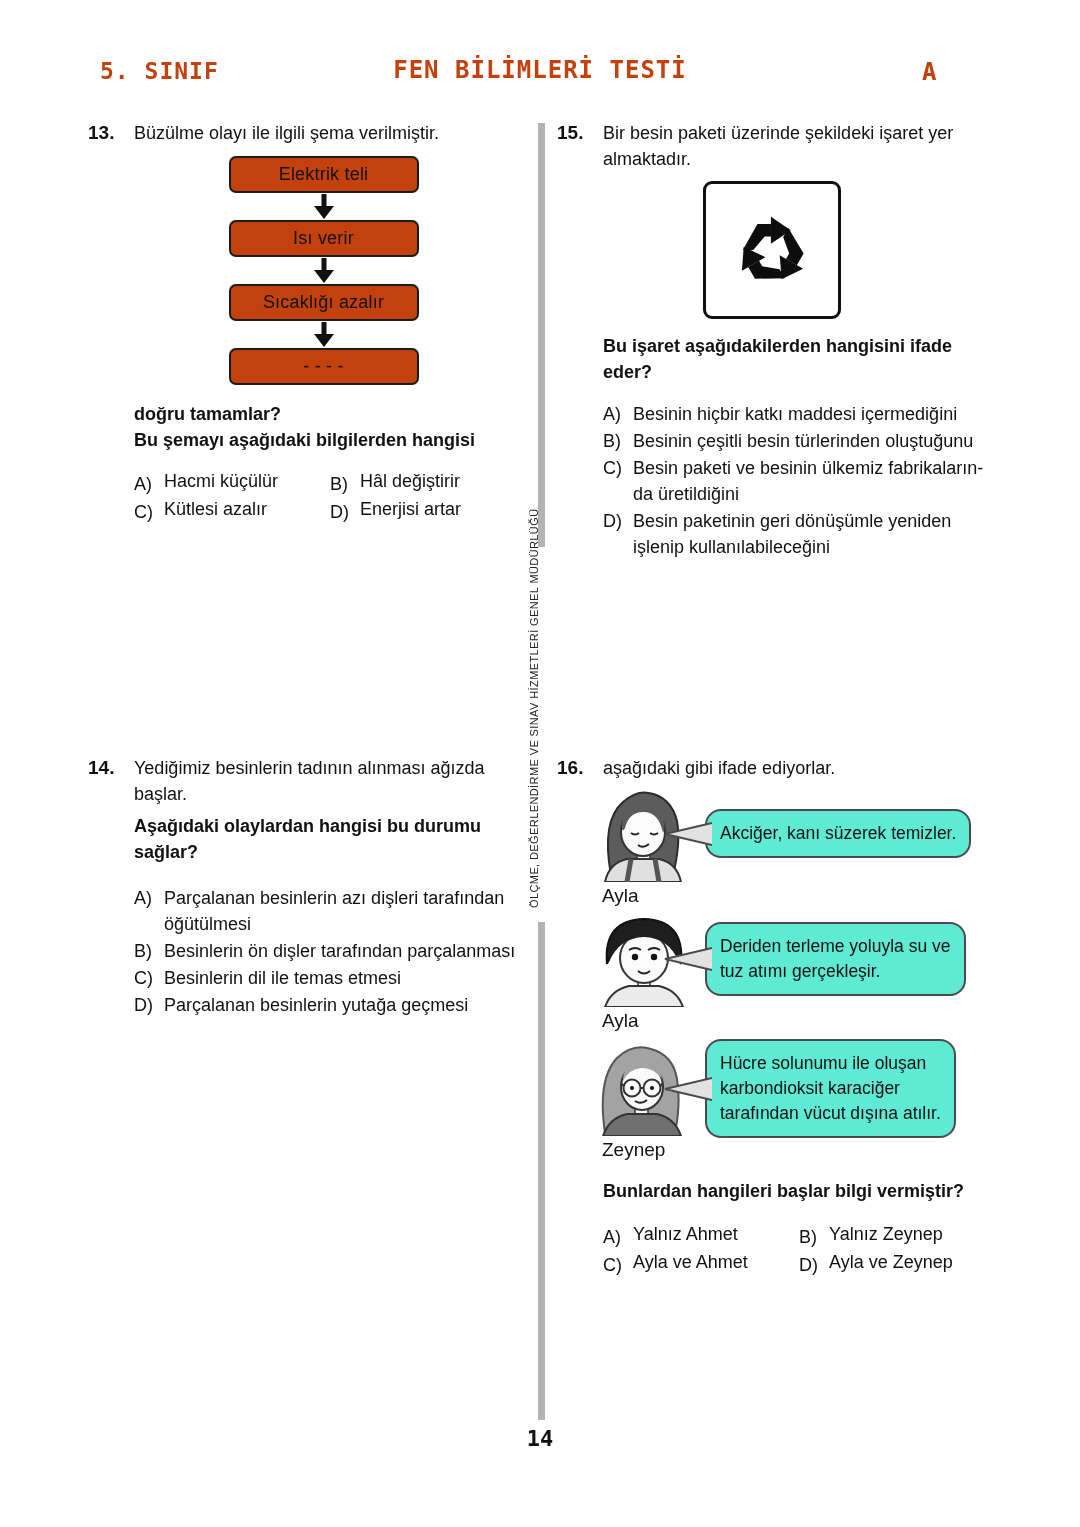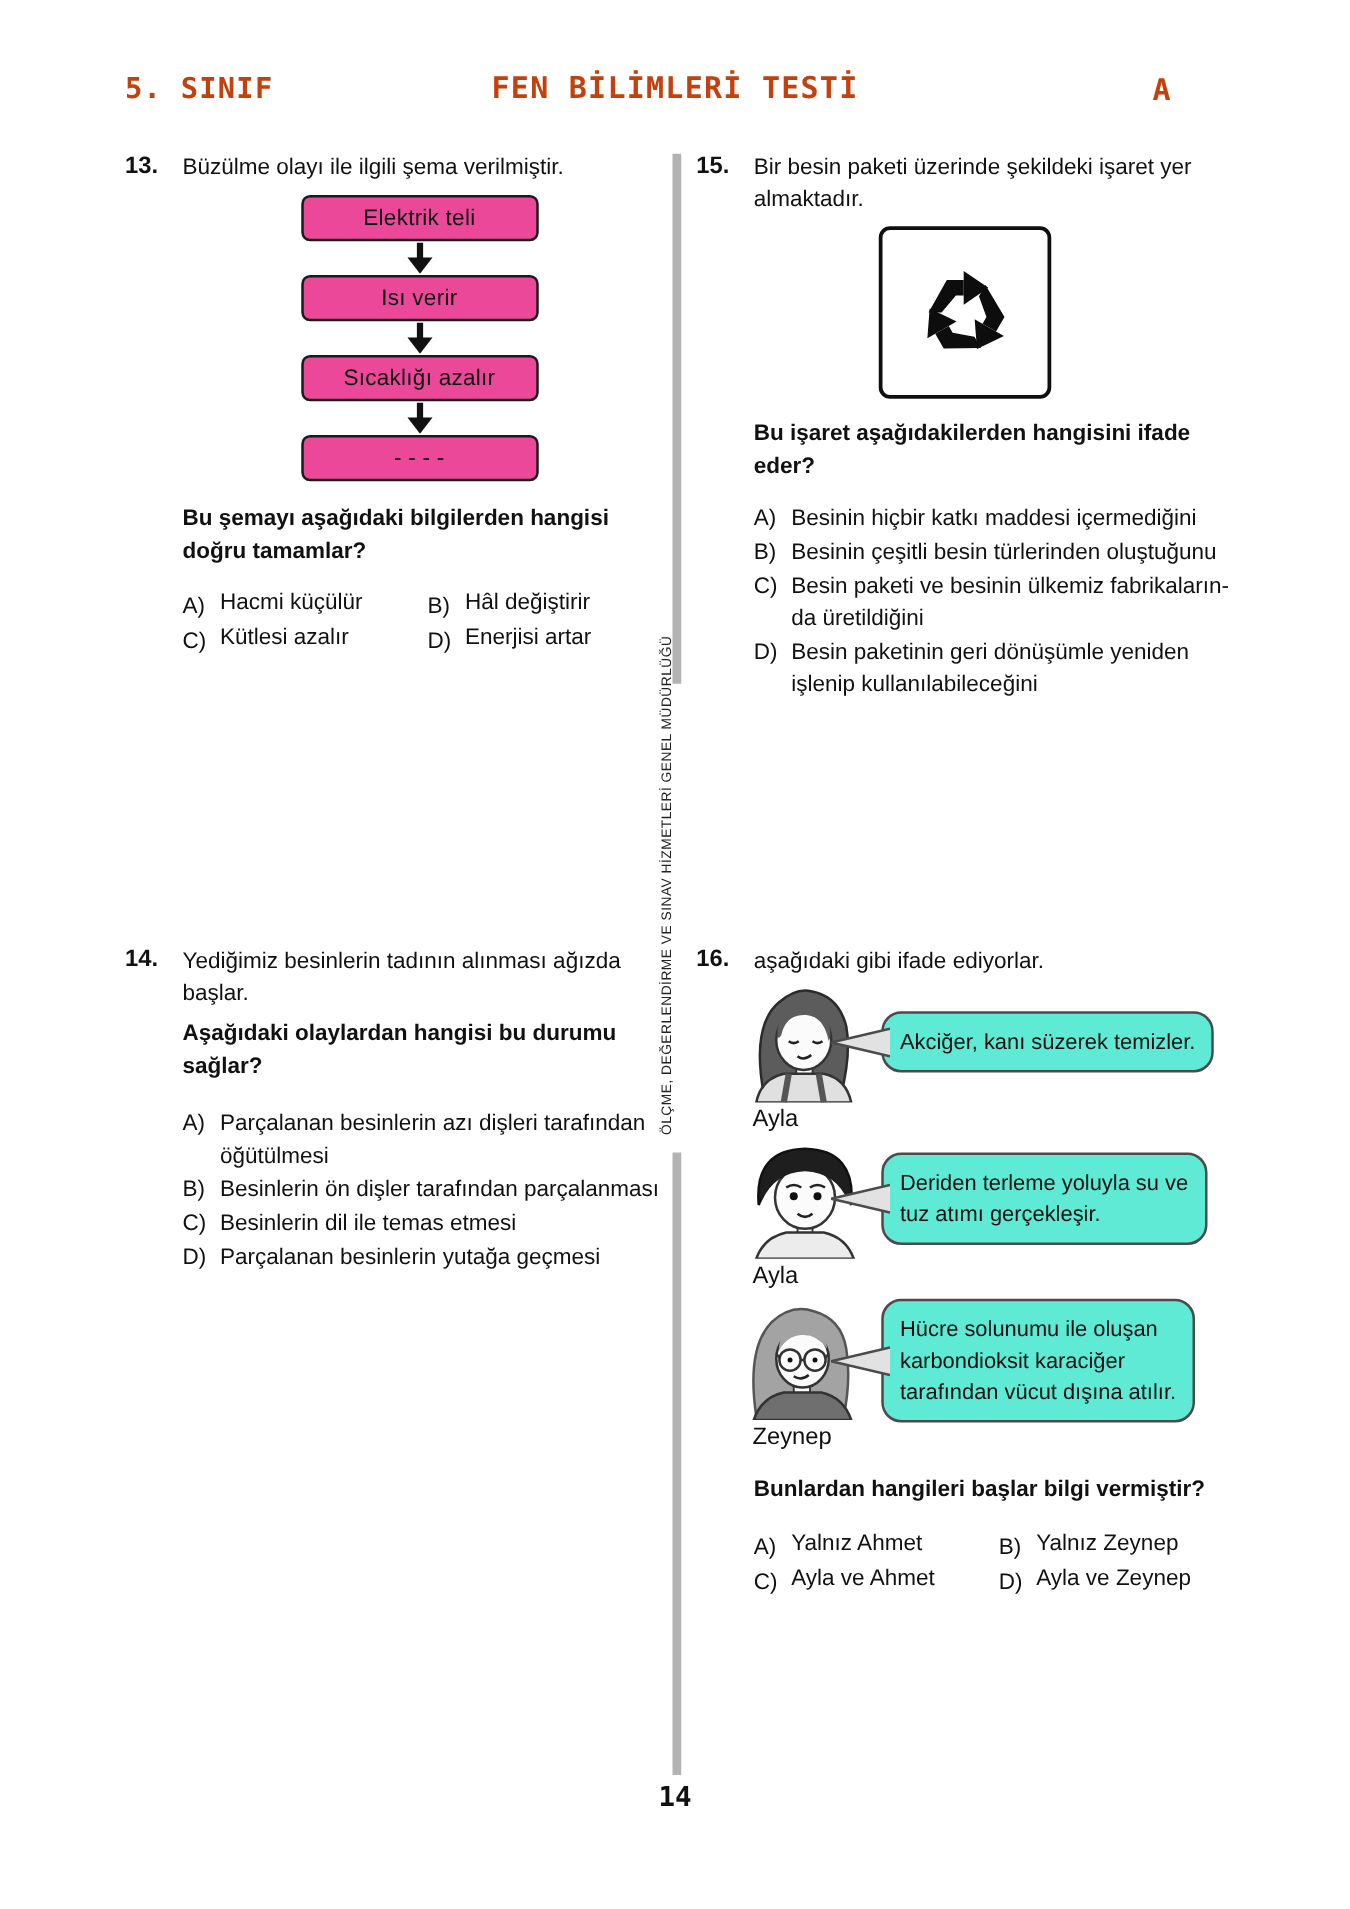--- a/index.html
+++ b/index.html
@@ -9,35 +9,35 @@
     overflow:hidden;
   }
   
   .hdr{font-family:"DejaVu Sans Mono",monospace;font-weight:bold;color:#c2410c;}
   #hdr-grade{position:absolute;left:100px;top:58px;font-size:23px;letter-spacing:1px;}
   #hdr-title{position:absolute;left:0;right:0;top:56px;text-align:center;font-size:24px;letter-spacing:1px;}
   #hdr-booklet{position:absolute;left:922px;top:58px;font-size:24px;}
 
   
   .col{position:absolute;top:120px;}
-  #col-left{left:100px;width:425px;}
+  #col-left{left:88px;width:425px;}
   #col-right{left:557px;width:440px;}
 
   .q{display:flex;align-items:flex-start;}
   .qnum{width:46px;flex:none;font-weight:bold;font-size:19px;line-height:26px;}
   .qbody{flex:1;min-width:0;}
   .ln{display:block;white-space:nowrap;line-height:26px;}
   .bold{font-weight:bold;}
   #q13-block{height:635px;}
   #q15-block{height:635px;}
 
   
   .flowchart{margin-top:10px;}
   .fbox{
-    width:186px;height:33px;margin:0 auto;background:#ec4899;
+    width:186px;height:33px;margin:0 auto;background:#c2410c;
     border:2px solid #1a1a1a;border-radius:7px;
     display:flex;align-items:center;justify-content:center;
     font-size:18px;letter-spacing:.2px;
   }
   .flow-arrow{display:block;margin:1px auto;}
 
   .prompt{margin-top:16px;}
   .opts-grid{margin-top:18px;display:grid;grid-template-columns:196px 1fr;row-gap:2px;}
   .opt{display:flex;align-items:flex-start;}
   .optl{width:30px;flex:none;line-height:26px;}
@@ -113,22 +113,22 @@
             </svg>
           <div class="fbox">Sıcaklığı azalır</div>
           <svg class="flow-arrow" width="26" height="25" viewBox="0 0 26 25">
               <rect x="10.5" y="0" width="5" height="13" fill="#111"></rect>
               <polygon points="3,12 23,12 13,25" fill="#111"></polygon>
             </svg>
           <div class="fbox">- - - -</div>
         </div>
 
         <div class="prompt bold">
+          <span class="ln">doğru tamamlar?</span>
           <span class="ln">Bu şemayı aşağıdaki bilgilerden hangisi</span>
-          <span class="ln">doğru tamamlar?</span>
         </div>
 
         <div class="opts-grid">
           <div class="opt">
               <span class="optl">A)</span>
               <span>Hacmi küçülür</span>
             </div>
           <div class="opt">
               <span class="optl">B)</span>
               <span>Hâl değiştirir</span>

